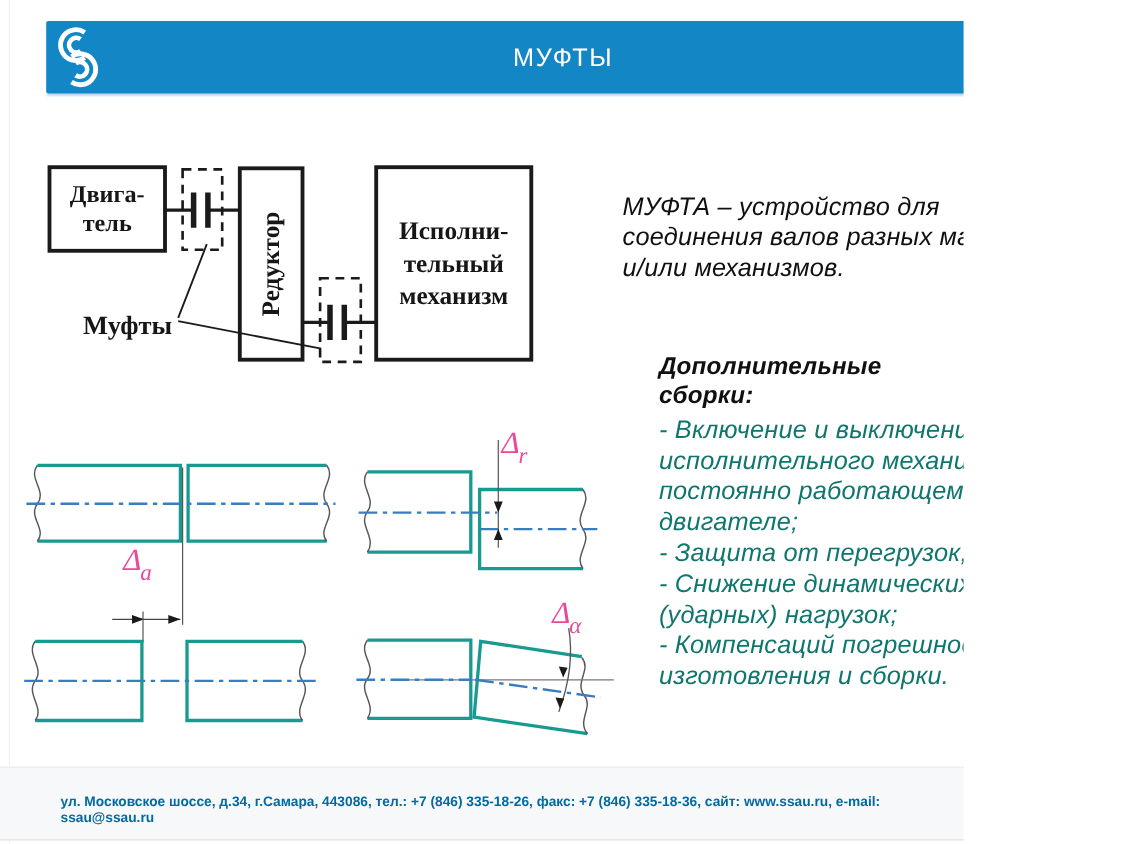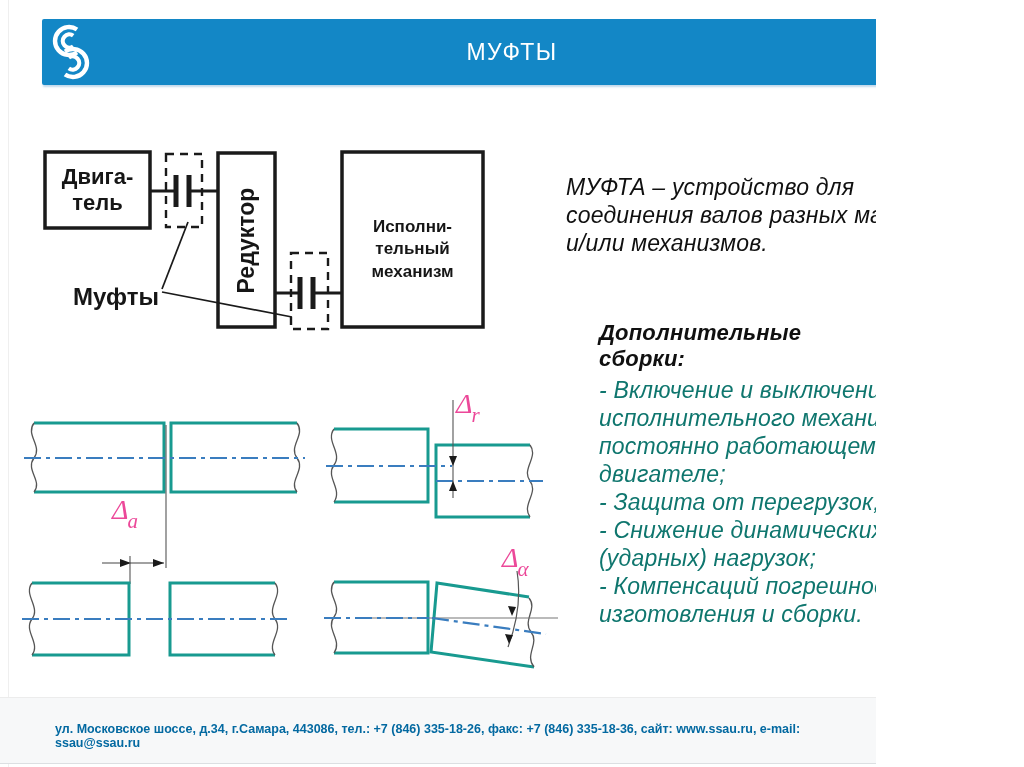--- a/index.html
+++ b/index.html
@@ -11,26 +11,26 @@
   .header-bar{position:absolute;left:42px;top:19px;width:940px;height:66px;background:#1387c6;
               border-radius:2px;display:flex;align-items:center;justify-content:center;
               box-shadow:0 3px 2px -1px rgba(120,170,210,.45);}
   .header-title{color:#ffffff;font-size:23px;letter-spacing:1.5px;font-weight:400;}
   .logo-svg{position:absolute;left:0;top:0;width:48px;height:66px;}
 
   
   .diagram-svg{position:absolute;left:0;top:0;width:1024px;height:767px;pointer-events:none;}
 
   
-  .blk-label{position:absolute;font-family:Liberation Sans, sans-serif;font-weight:bold;color:#161616;
+  .blk-label{position:absolute;font-family:Liberation Serif, serif;font-weight:bold;color:#161616;
              text-align:center;white-space:pre-line;display:flex;align-items:center;justify-content:center;}
   .lbl-motor{left:45px;top:152px;width:105px;height:76px;font-size:22px;line-height:1.2;}
   .lbl-reducer{left:218px;top:153px;width:57px;height:174px;font-size:23px;}
   .lbl-reducer span{transform:rotate(-90deg);white-space:nowrap;}
-  .lbl-actuator{left:342px;top:162px;width:141px;height:175px;font-size:17px;line-height:1.3;}
+  .lbl-actuator{left:342px;top:152px;width:141px;height:175px;font-size:23px;line-height:1.3;}
   .lbl-mufty{left:70px;top:282px;width:92px;height:30px;font-size:24px;}
 
   
   .delta{position:absolute;font-family:"Liberation Serif",serif;font-style:italic;color:#ec4899;
          font-size:28px;line-height:1;}
   .delta sub{font-size:21px;vertical-align:-9px;margin-left:-1px;}
   .delta-a{left:112px;top:496px;}
   .delta-r{left:456px;top:390px;}
   .delta-al{left:502px;top:544px;}
 

